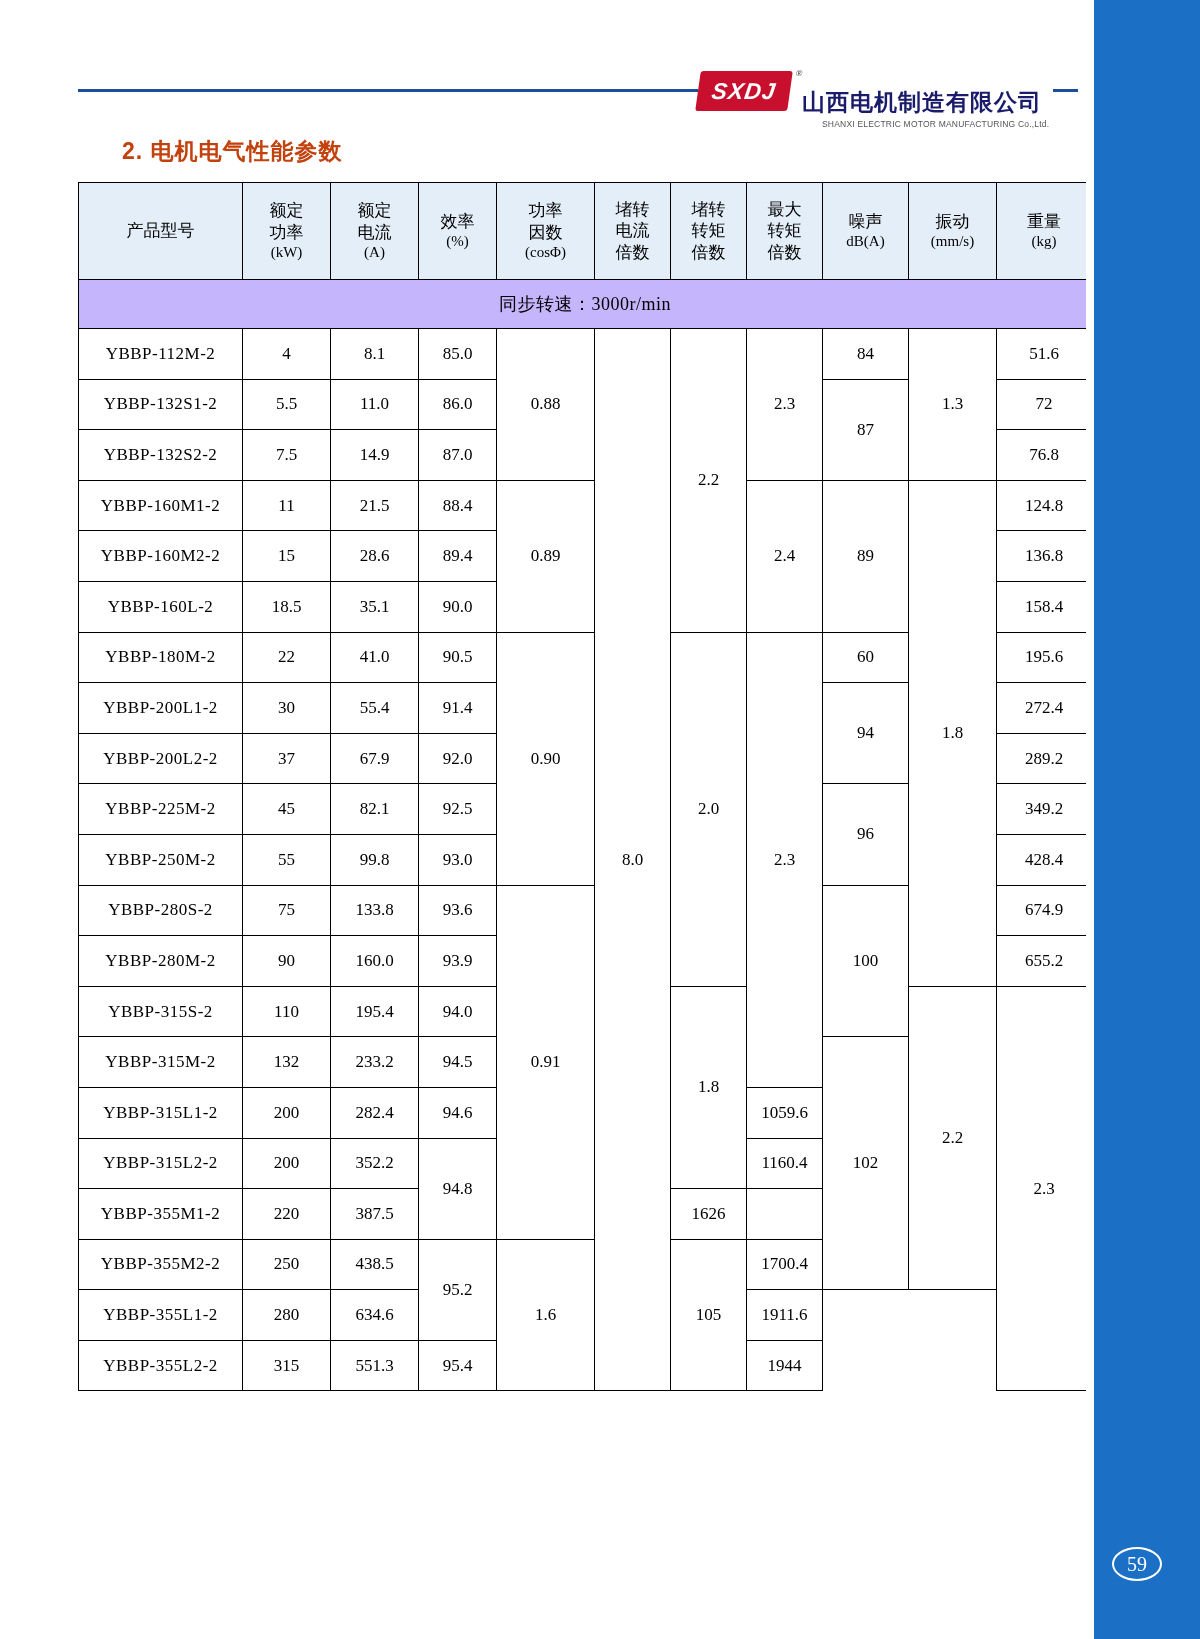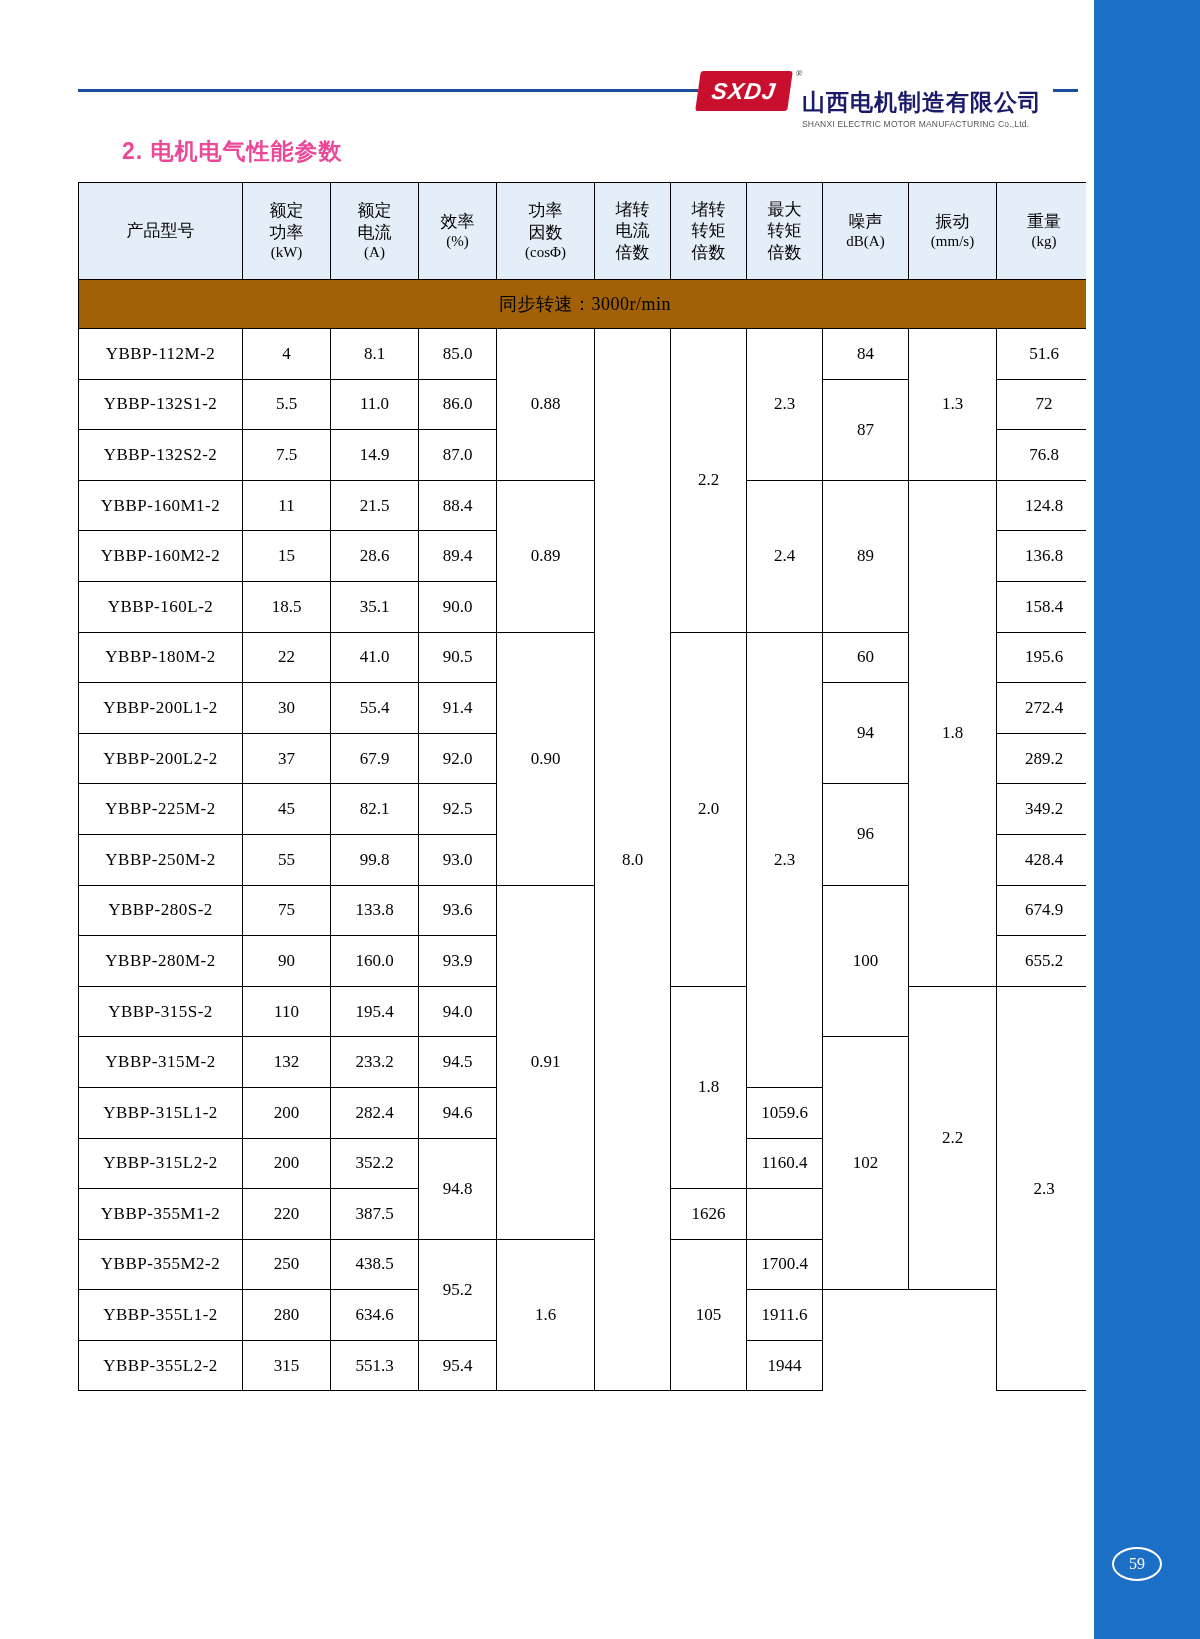--- a/index.html
+++ b/index.html
@@ -108,31 +108,32 @@
     letter-spacing: 1px;
     line-height: 1.1;
     margin-top: 37px;
   }
   .logo-en {
     font-family: "Liberation Sans", sans-serif;
     font-size: 8.5px;
     color: #555;
     letter-spacing: 0.2px;
     margin-top: 3px;
+    margin-left: 20px;
   }
 
   
   .section-title {
     position: absolute;
     left: 122px;
     top: 136px;
     font-family: "Liberation Sans", sans-serif;
     font-size: 23px;
     font-weight: bold;
-    color: #ec4899;
+    color: #c2410c;
     letter-spacing: 1px;
   }
 
   
   .table-wrap {
     position: absolute;
     left: 78px;
     top: 182px;
     width: 1003px;
   }
@@ -157,21 +158,21 @@
     line-height: 1.25;
     font-size: 17.5px;
   }
   thead th .hd {
     display: block;
   }
   .sub {
     font-size: 15px;
   }
   tr.speed-row td {
-    background: #a16207;
+    background: #c4b5fd;
     height: 48px;
     font-size: 18px;
     letter-spacing: 0.5px;
   }
   tbody td {
     height: 49.6px;
   }
   td.model {
     font-size: 17.5px;
     letter-spacing: 0.5px;
@@ -467,14 +468,14 @@
     </table>
   </div>
 
 </div>
 
 <div class="right-bar">
   <div class="right-bar-inner"></div>
 </div>
 
 <div style="position:absolute;right:38px;bottom:58px;width:46px;height:30px;background:#1b6fc4;border-radius:50%;border:2px solid #ffffff;display:flex;align-items:center;justify-content:center;">
-  <span style="color:#fff;font-family:'Liberation Serif',serif;font-size:16px;">59</span>
+  <span style="color:#fff;font-family:'Liberation Serif',serif;font-size:20px;">59</span>
 </div>
 
 </body></html>

